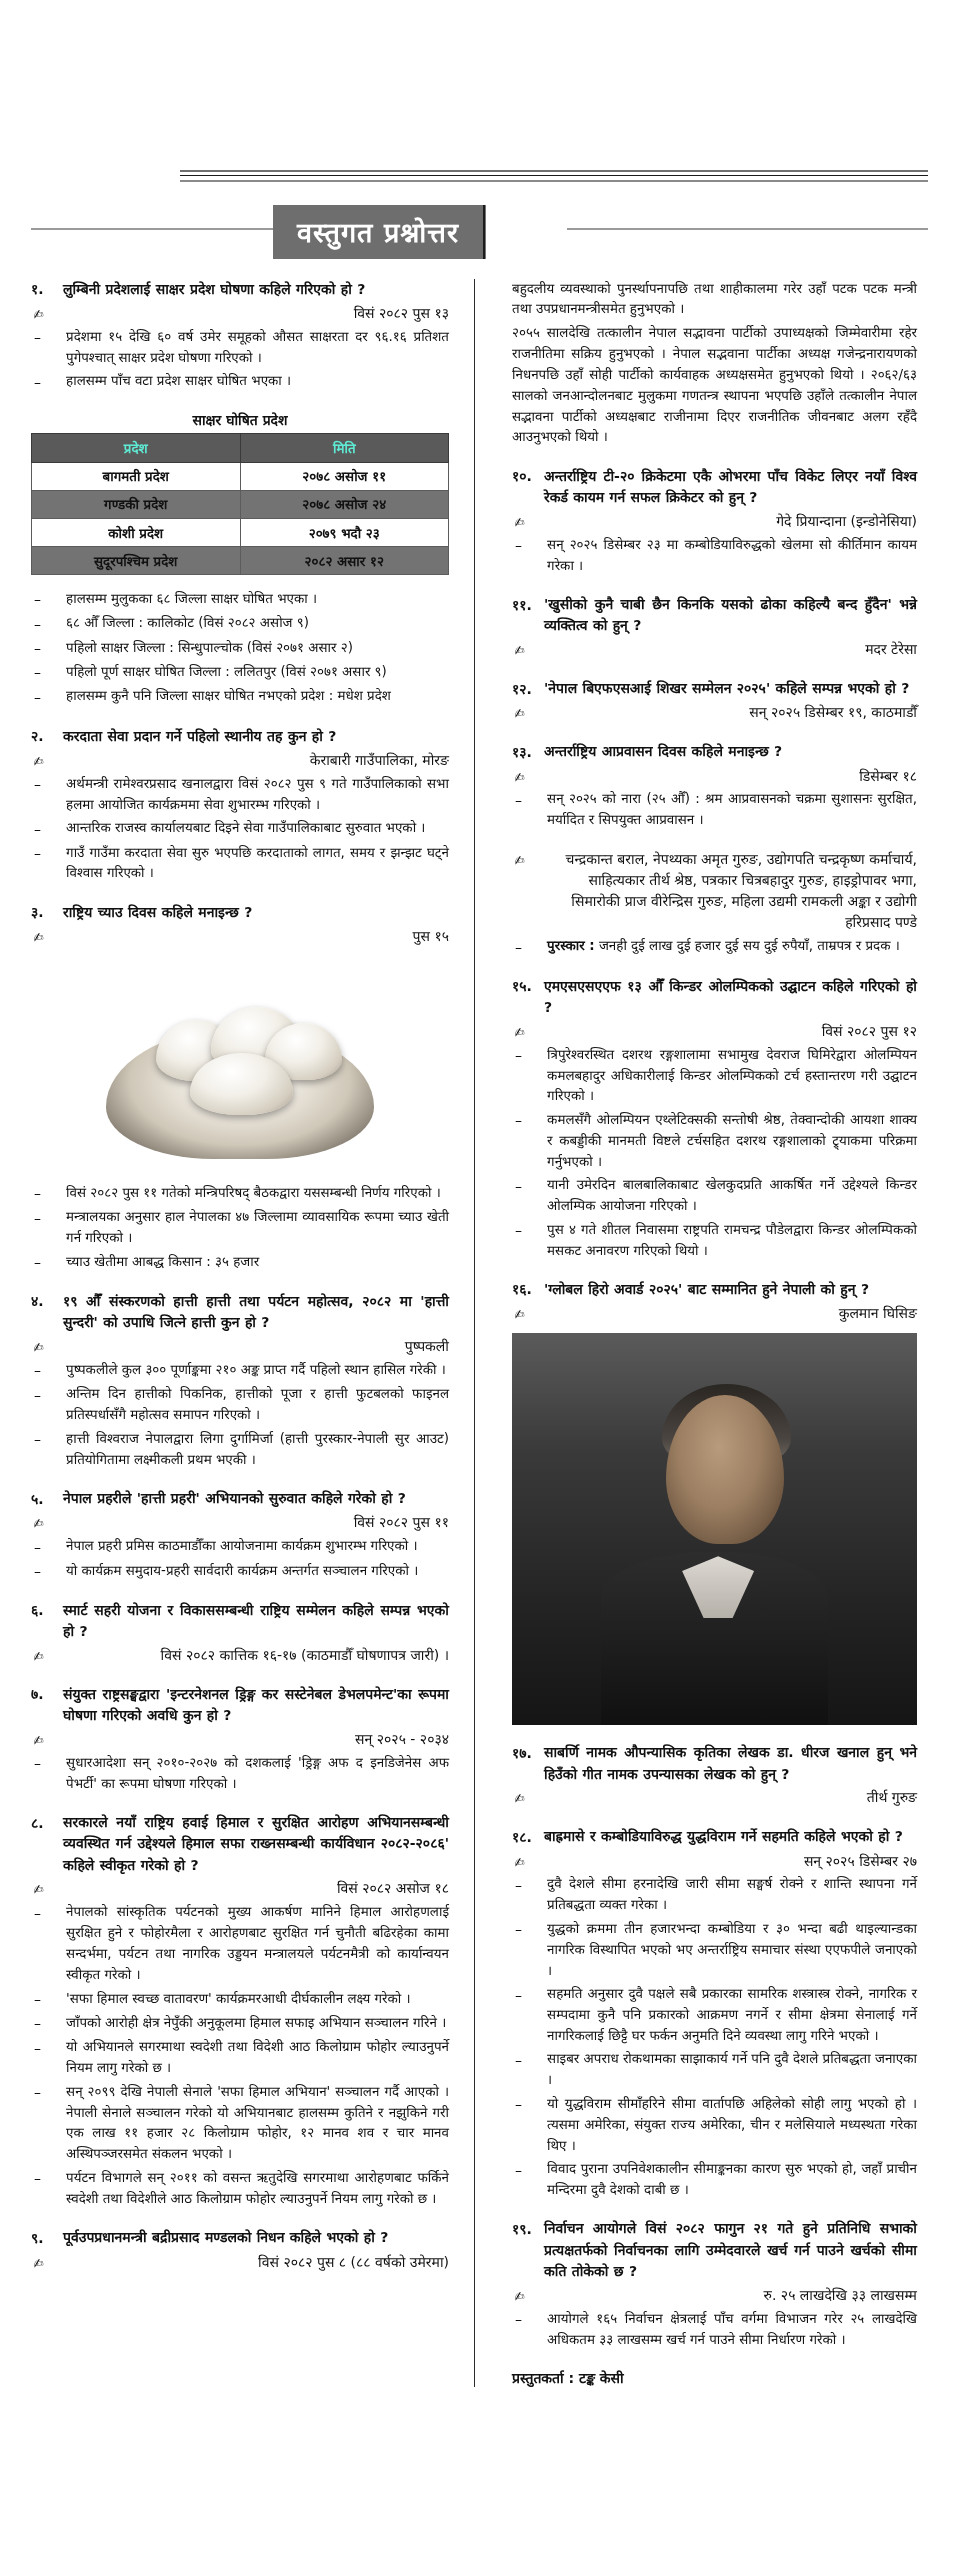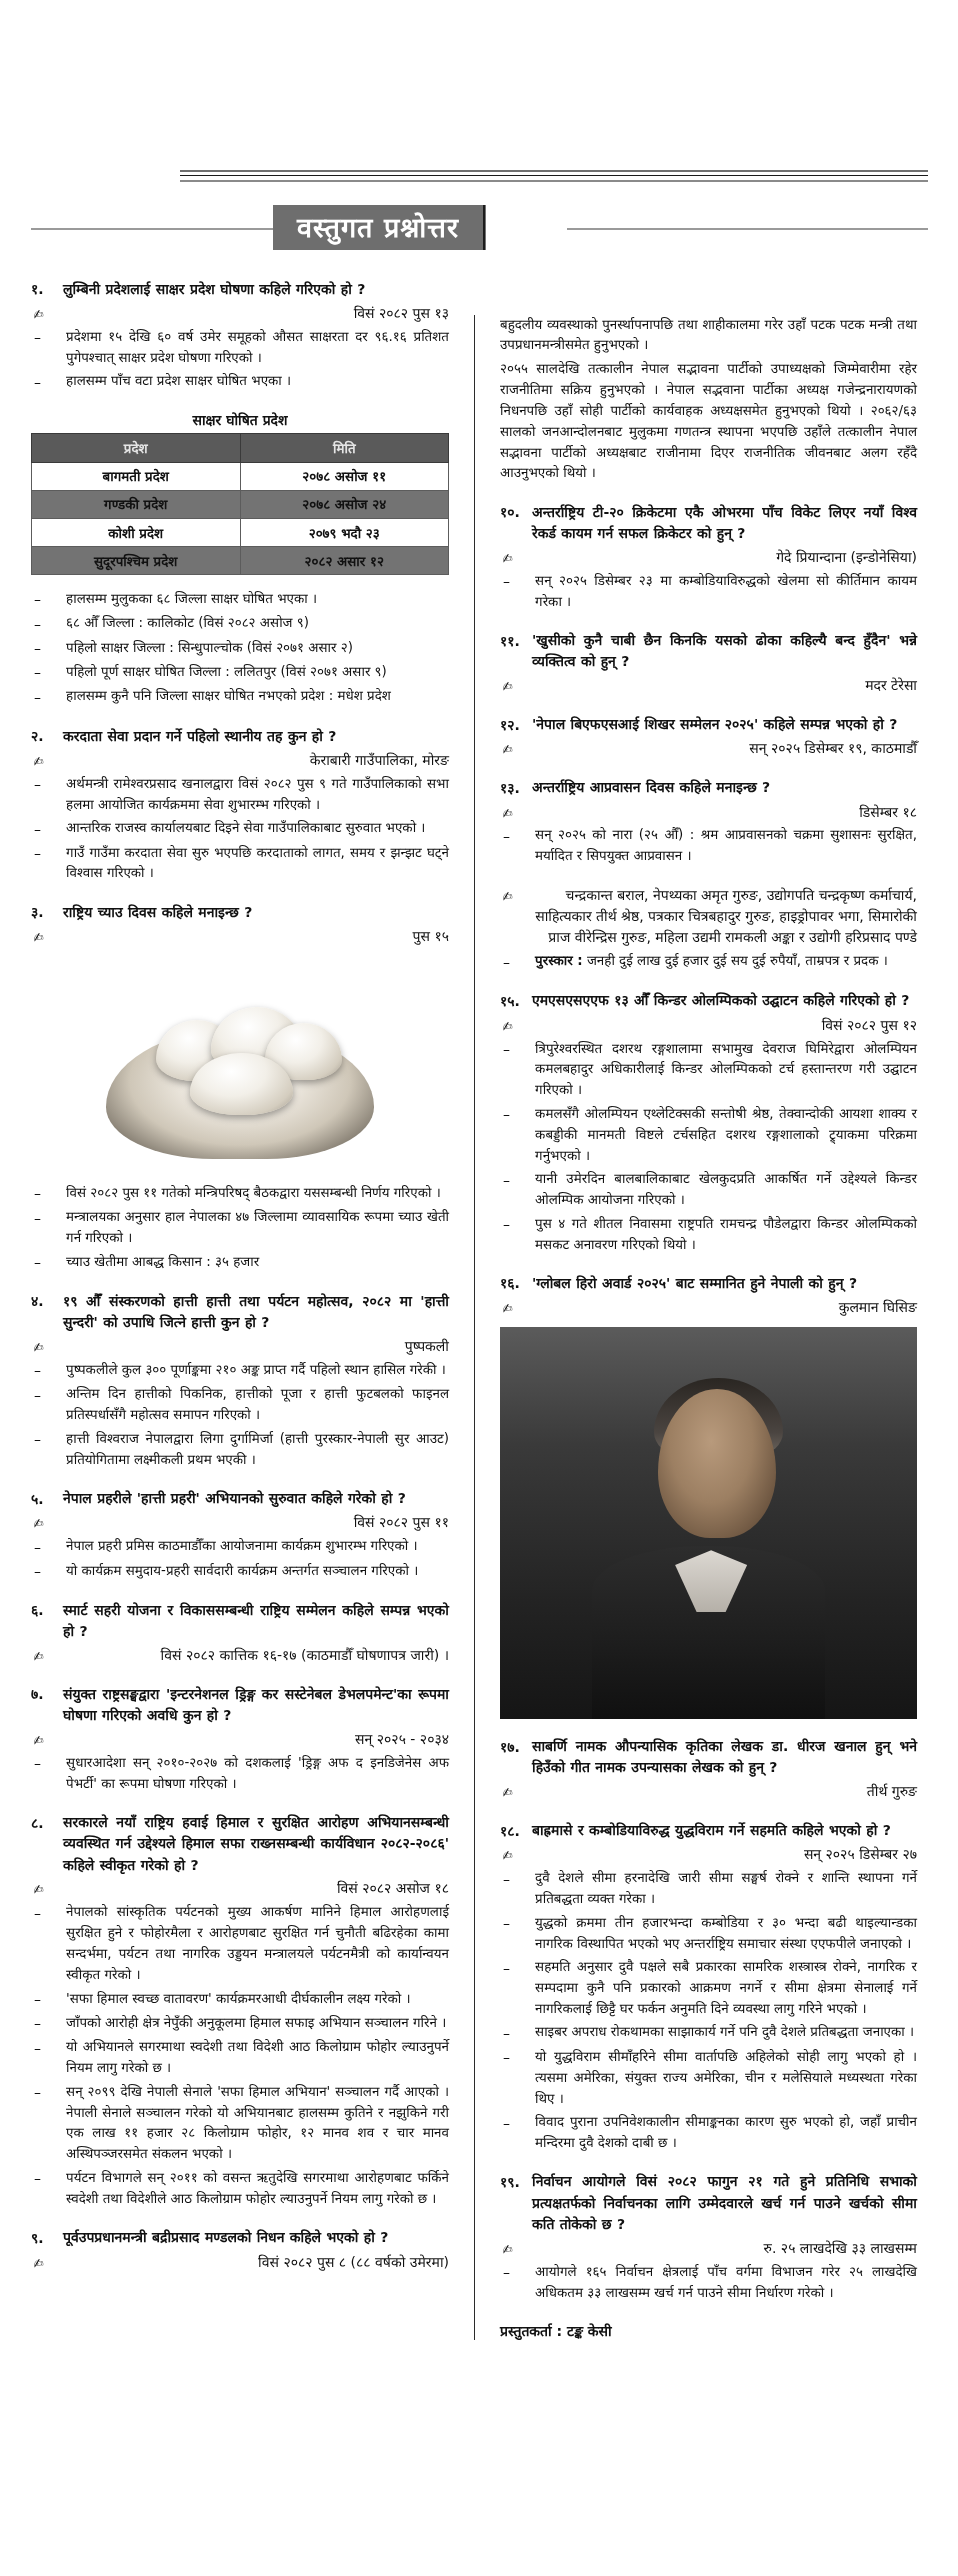--- a/index.html
+++ b/index.html
@@ -42,21 +42,21 @@
   .banner-line-right{
     position:absolute;
     right:0; top:58px;
     width:361px; height:1.5px;
     background:#9a9a9a;
   }
   .banner{
     position:absolute;
     left:242px;
     top:35px;
-    height:45px;
+    height:54px;
     background:#6e6e6e;
     padding:0 24px 0 24px;
     display:flex;
     align-items:center;
     justify-content:center;
     box-shadow:2.6px 0 0 0 #1c1c1c;
   }
   .banner-title{
     color:#ffffff;
     font-size:27px;
@@ -73,21 +73,21 @@
     margin:18.5px 31px 0 31px;
     display:flex;
     gap:0px;
     align-items:flex-start;
   }
   .col{
     width:443px;
     box-sizing:border-box;
   }
   .col.left{padding-right:25px;}
-  .col.right{padding-left:25px;border-left:1.5px solid #2b2b2b;margin-top:36px;}
+  .col.right{padding-left:37px;border-left:1.5px solid #2b2b2b;}
 
   
   .qa{margin-bottom:17.5px;}
   .row{
     display:flex;
     align-items:flex-start;
     margin-bottom:2.6px;
   }
   .marker{
     flex:0 0 32px;
@@ -149,21 +149,21 @@
   }
   table.data{
     width:100%;
     border-collapse:collapse;
     border:1px solid #3a3a3a;
     margin-bottom:13.4px;
     table-layout:fixed;
   }
   table.data th{
     background:#5a5a5a;
-    color:#e5e5e5;
+    color:#5eead4;
     font-size:13.4px;
     font-weight:700;
     padding:4.6px 3.1px;
     text-align:center;
     border:0.5px solid #3a3a3a;
   }
   table.data td{
     font-size:13.4px;
     padding:4.6px 3.1px;
     text-align:center;

